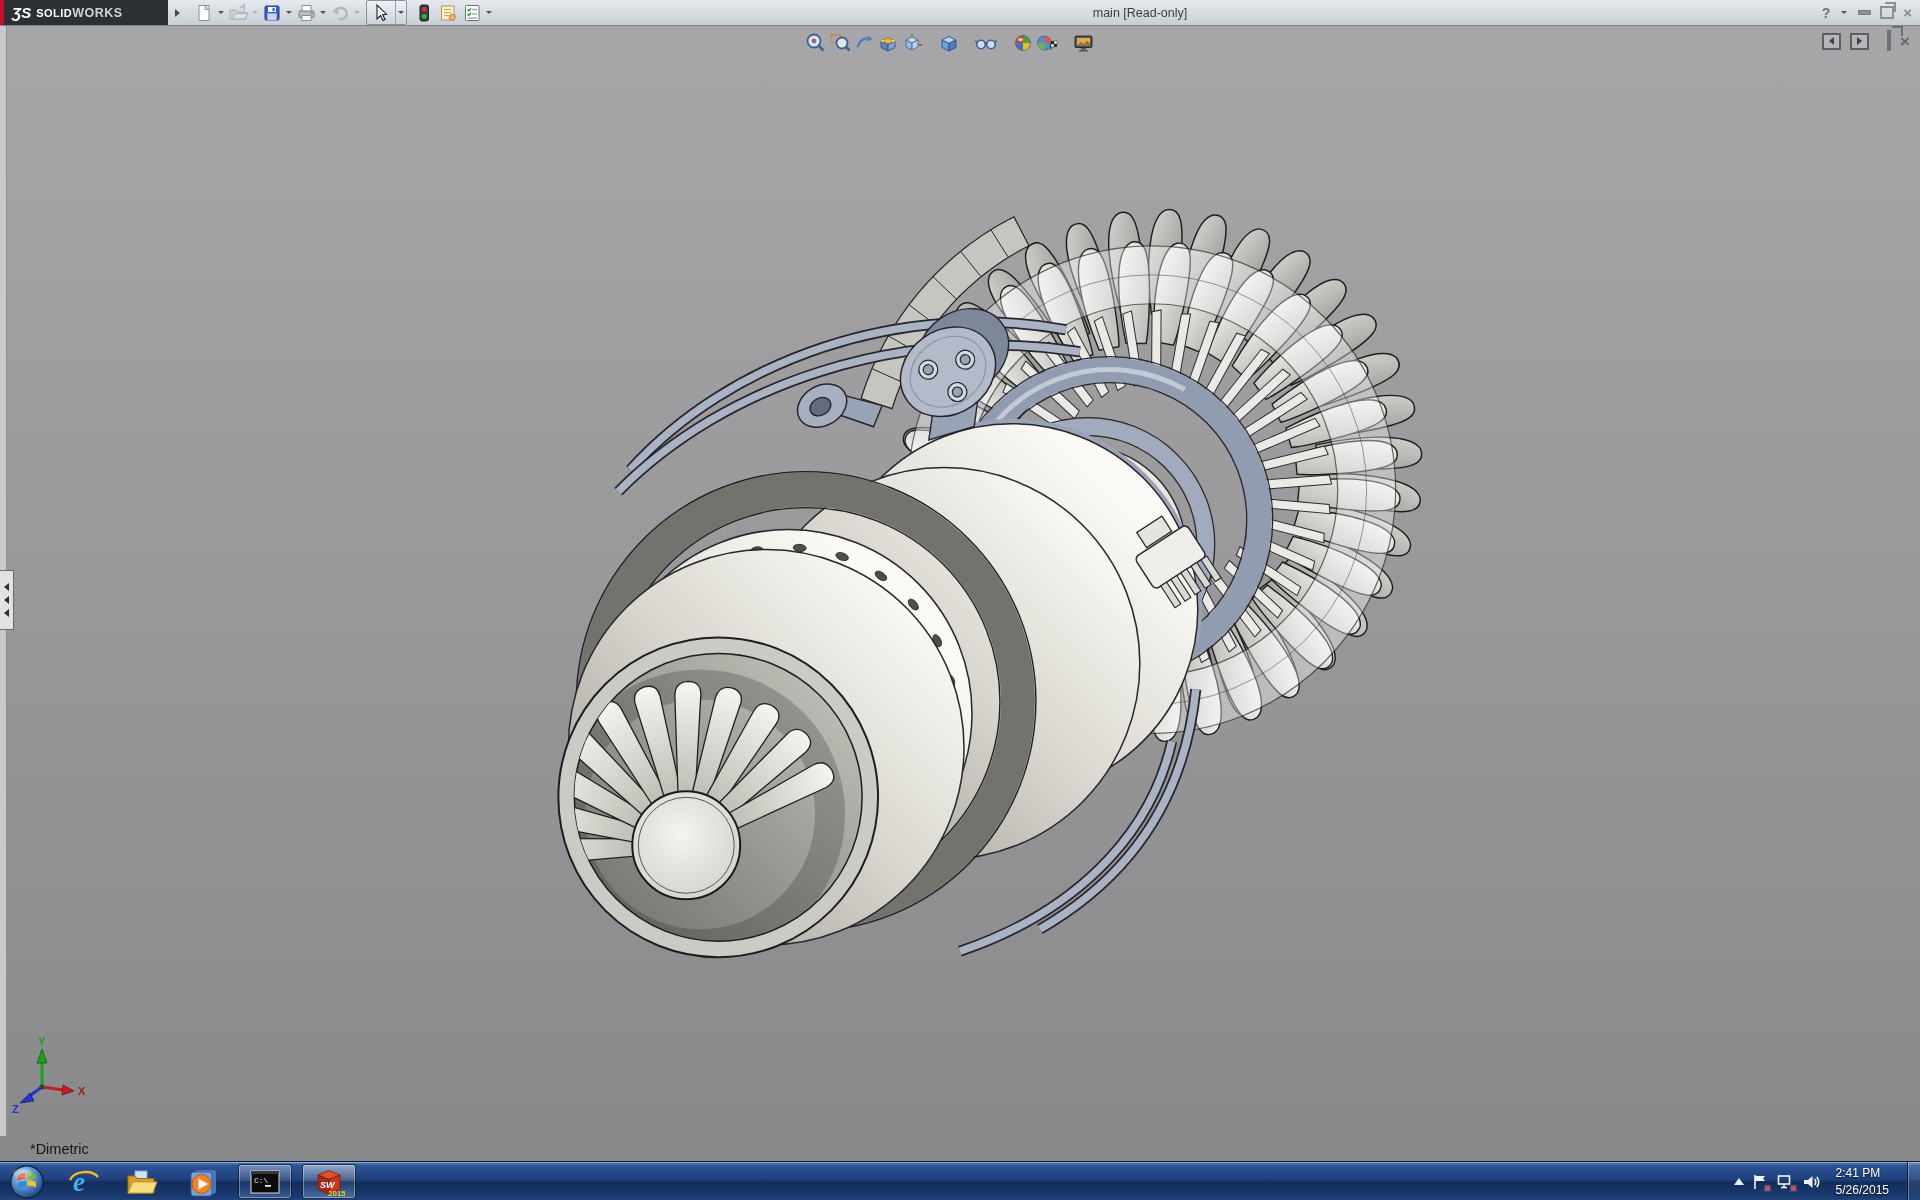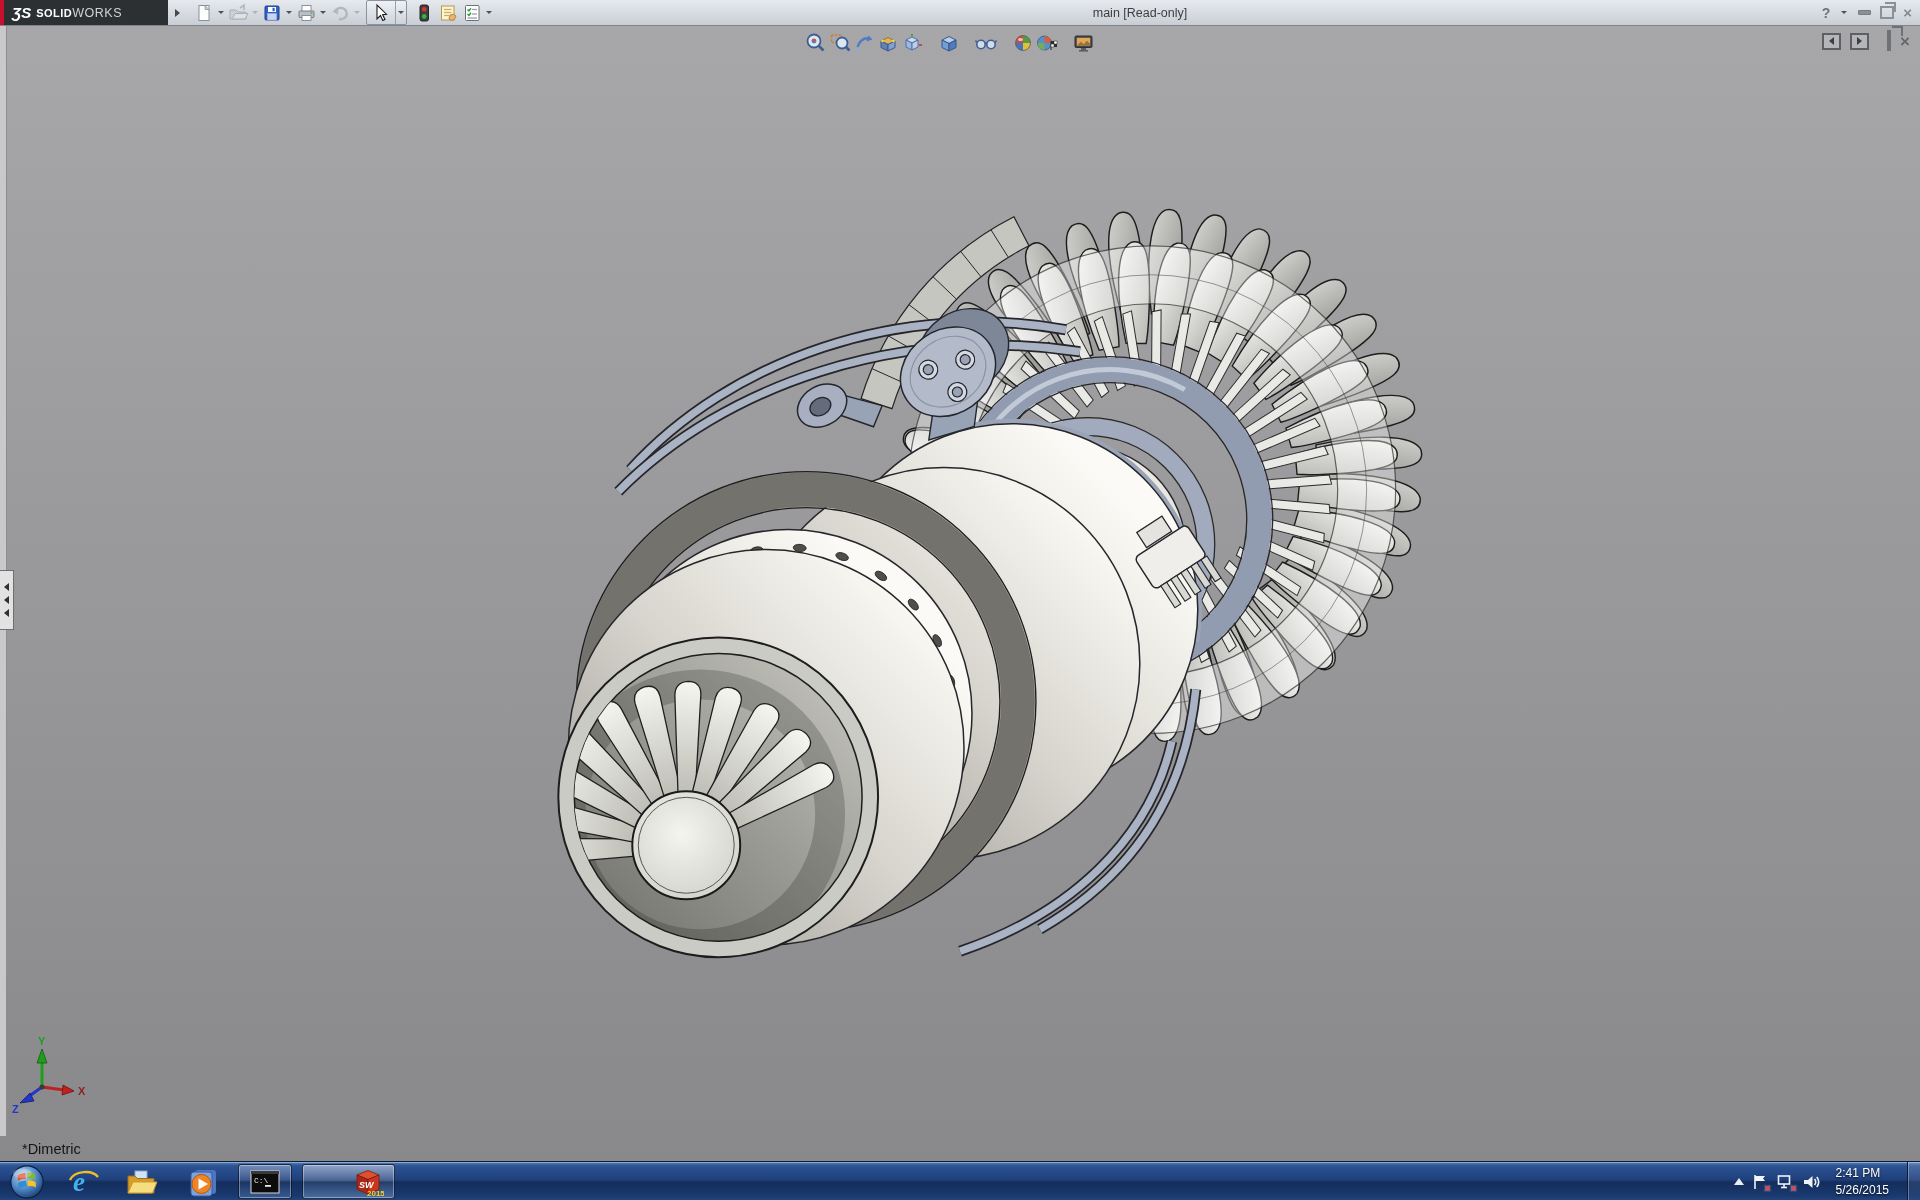--- a/index.html
+++ b/index.html
@@ -8,21 +8,21 @@
 
   
   .titlebar{position:absolute;left:0;top:0;width:1920px;height:25px;
     background:linear-gradient(#e6e9ed,#d2d7dd 70%,#c9ced5);border-bottom:1px solid #7d848c;
     display:flex;align-items:center;}
   .brand-accent{width:4px;height:25px;background:#c8102e;flex:0 0 auto;}
   .logo-block{height:25px;width:156px;background:#2d3033;color:#fff;display:flex;align-items:center;
     padding-left:8px;flex:0 0 auto;}
   .logo-glyph{font-style:italic;font-weight:bold;font-size:15px;letter-spacing:0;margin-right:5px;}
   .logo-bold{font-weight:bold;font-size:11px;letter-spacing:.5px;}
-  .logo-light{font-weight:normal;font-size:12.5px;color:#cfd3d7;letter-spacing:.5px;}
+  .logo-light{font-weight:bold;font-size:12.5px;color:#cfd3d7;letter-spacing:.5px;}
   .menu-expander{width:0;height:0;border-left:5px solid #45494e;border-top:4px solid transparent;
     border-bottom:4px solid transparent;margin:0 6px 0 7px;}
   .tb-group{display:flex;align-items:center;height:25px;}
   .tbi{width:24px;height:23px;display:flex;align-items:center;justify-content:center;flex:0 0 auto;}
   .caret{width:10px;height:23px;display:flex;align-items:center;justify-content:center;flex:0 0 auto;}
   .caret i{width:0;height:0;border-top:3.5px solid #4d5258;border-left:3.5px solid transparent;
     border-right:3.5px solid transparent;}
   .caret.dis i{border-top-color:#aeb3b9;}
   .pressed-wrap{display:flex;align-items:center;height:23px;border:1px solid #8b93a0;border-radius:2px;
     background:linear-gradient(#eef1f5,#cdd3db);margin-left:4px;}
@@ -58,32 +58,32 @@
     border:2px solid #6e7276;border-bottom:none;border-left:none;}
   .doc-close{font-size:17px;color:#64686c;font-weight:bold;line-height:1;}
   
   .leftstrip{position:absolute;left:0;top:0;width:6px;height:1110px;background:#c9c9c9;border-right:1px solid #8d8d8d;}
   .lefttab{position:absolute;left:0;top:544px;width:13px;height:58px;background:#e2e2e2;
     border:1px solid #6f6f6f;border-left:none;display:flex;flex-direction:column;align-items:center;
     justify-content:center;gap:5px;}
   .lefttab i{width:0;height:0;border-right:5px solid #2f2f2f;border-top:4px solid transparent;border-bottom:4px solid transparent;}
   
   .triad{position:absolute;left:6px;bottom:42px;}
-  .status-label{position:absolute;left:22px;bottom:4px;font-size:14.5px;color:#141414;}
+  .status-label{position:absolute;left:30px;bottom:4px;font-size:14.5px;color:#141414;}
 
   
   .taskbar{position:absolute;left:0;top:1161px;width:1920px;height:39px;
     background:linear-gradient(#5881b8 0%,#2c5293 10%,#1f407c 45%,#132d5c 52%,#1a3a70 88%,#25477f 100%);
     border-top:1px solid #0b1c3a;box-shadow:inset 0 1px 0 rgba(255,255,255,.35);display:flex;align-items:center;}
   .orb{width:46px;height:39px;display:flex;align-items:center;justify-content:center;flex:0 0 auto;margin-left:4px;}
   .tb-item{width:40px;height:39px;display:flex;align-items:center;justify-content:center;flex:0 0 auto;}
   .tb-btn{width:52px;height:33px;margin:0 2px;border:1px solid rgba(6,16,38,.75);border-radius:3px;
     background:linear-gradient(rgba(255,255,255,.34),rgba(255,255,255,.12) 46%,rgba(255,255,255,.04) 52%,rgba(130,170,220,.28));
     box-shadow:inset 0 0 0 1px rgba(255,255,255,.35);display:flex;align-items:center;justify-content:center;flex:0 0 auto;}
-  .tb-btn.bright{background:linear-gradient(rgba(255,255,255,.48),rgba(255,255,255,.20) 46%,rgba(255,255,255,.08) 52%,rgba(150,190,235,.38));padding-left:39px;}
+  .tb-btn.bright{background:linear-gradient(rgba(255,255,255,.48),rgba(255,255,255,.20) 46%,rgba(255,255,255,.08) 52%,rgba(150,190,235,.38));}
   .tray{position:absolute;right:13px;top:0;height:39px;display:flex;align-items:center;gap:8px;}
   .tray-icon{display:flex;align-items:center;justify-content:center;position:relative;}
   .tray-up{width:0;height:0;border-bottom:7px solid #e9eef6;border-left:5px solid transparent;border-right:5px solid transparent;}
   .red-x{position:absolute;right:-3px;bottom:-3px;color:#e33434;font-weight:bold;font-size:11px;
     text-shadow:0 0 2px #fff;line-height:1;}
   .clock{color:#fff;font-size:12px;line-height:1.35;margin-left:6px;
     text-shadow:0 1px 2px rgba(0,0,0,.8);}
   .showdesk{position:absolute;right:0;top:0;width:12px;height:39px;border-left:1px solid #0a1a38;
     box-shadow:inset 1px 0 0 rgba(255,255,255,.3);background:linear-gradient(rgba(255,255,255,.15),rgba(255,255,255,.02));}
 </style>

